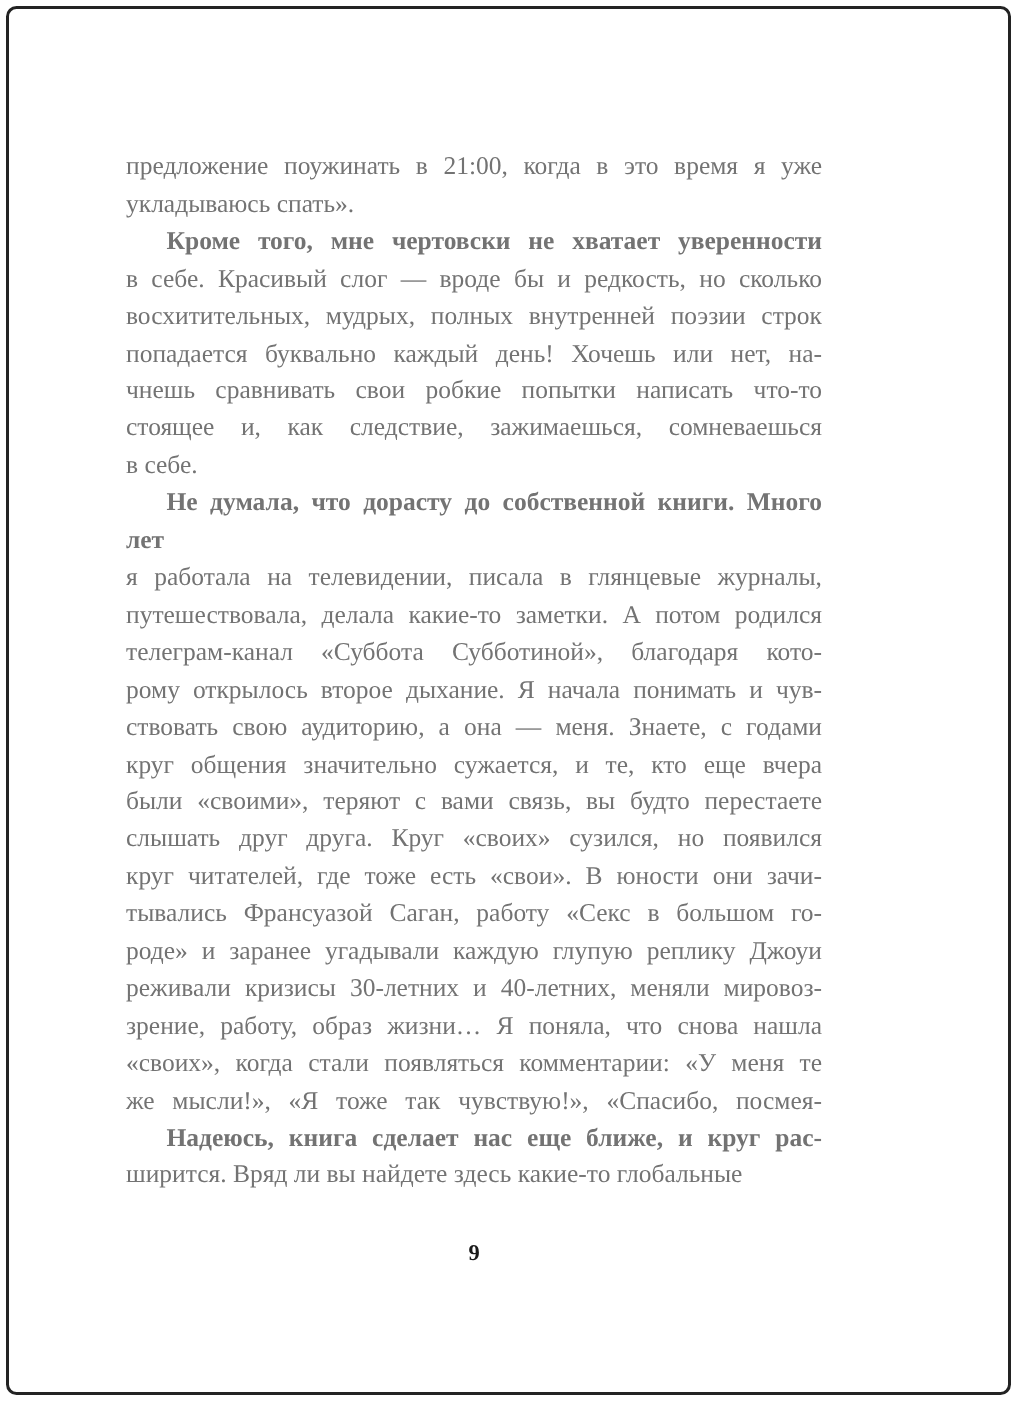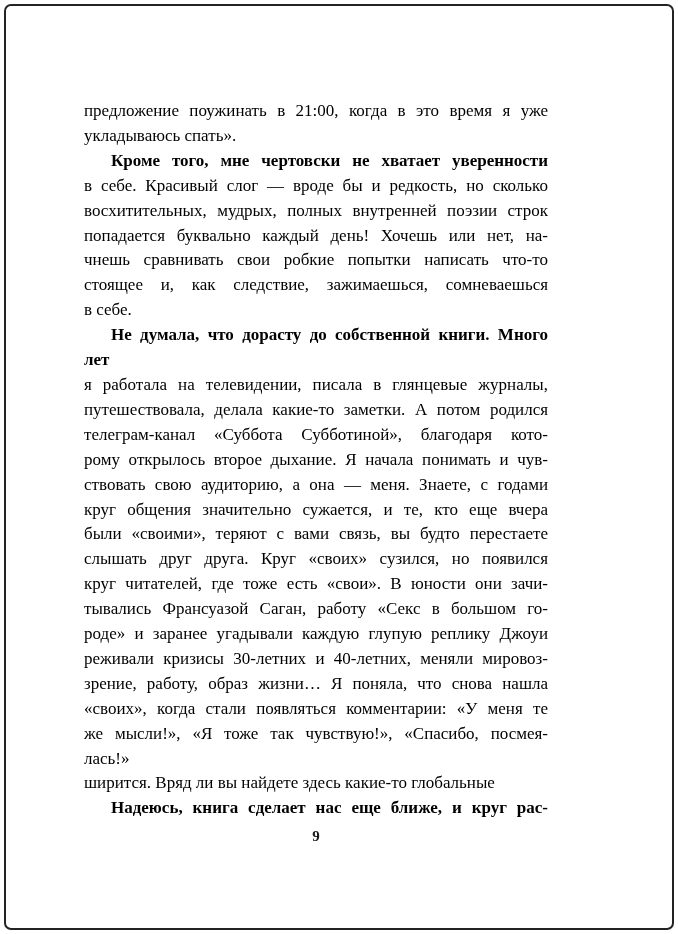--- a/index.html
+++ b/index.html
@@ -23,21 +23,21 @@
     bottom: 4px;
     border: 2.5px solid #232323;
     border-radius: 7px;
     pointer-events: none;
   }
   .text-block {
     position: absolute;
     left: 84px;
     top: 99px;
     width: 464px;
-    color: #000000;
+    color: #737373;
     font-size: 17px;
     line-height: 24.9px;
   }
   .paragraph {
     margin: 0;
     padding: 0;
   }
   .line {
     text-align: justify;
     text-align-last: justify;
@@ -90,21 +90,20 @@
         <div class="line">круг общения значительно сужается, и те, кто еще вчера</div>
         <div class="line">были «своими», теряют с вами связь, вы будто перестаете</div>
         <div class="line">слышать друг друга. Круг «своих» сузился, но появился</div>
         <div class="line">круг читателей, где тоже есть «свои». В юности они зачи-</div>
         <div class="line">тывались Франсуазой Саган, работу «Секс в большом го-</div>
         <div class="line">роде» и заранее угадывали каждую глупую реплику Джоуи</div>
         <div class="line">реживали кризисы 30-летних и 40-летних, меняли мировоз-</div>
         <div class="line">зрение, работу, образ жизни… Я поняла, что снова нашла</div>
         <div class="line">«своих», когда стали появляться комментарии: «У меня те</div>
         <div class="line">же мысли!», «Я тоже так чувствую!», «Спасибо, посмея-</div>
-        <div class="line last">лась!»</div>
       </div>
       <div class="paragraph">
+        <div class="line indent">Надеюсь, книга сделает нас еще ближе, и круг рас-</div>
         <div class="line last">ширится. Вряд ли вы найдете здесь какие-то глобальные</div>
-        <div class="line indent">Надеюсь, книга сделает нас еще ближе, и круг рас-</div>
       </div>
     </div>
   <div class="page-number">9</div>
 </div>
 
 </body></html>

